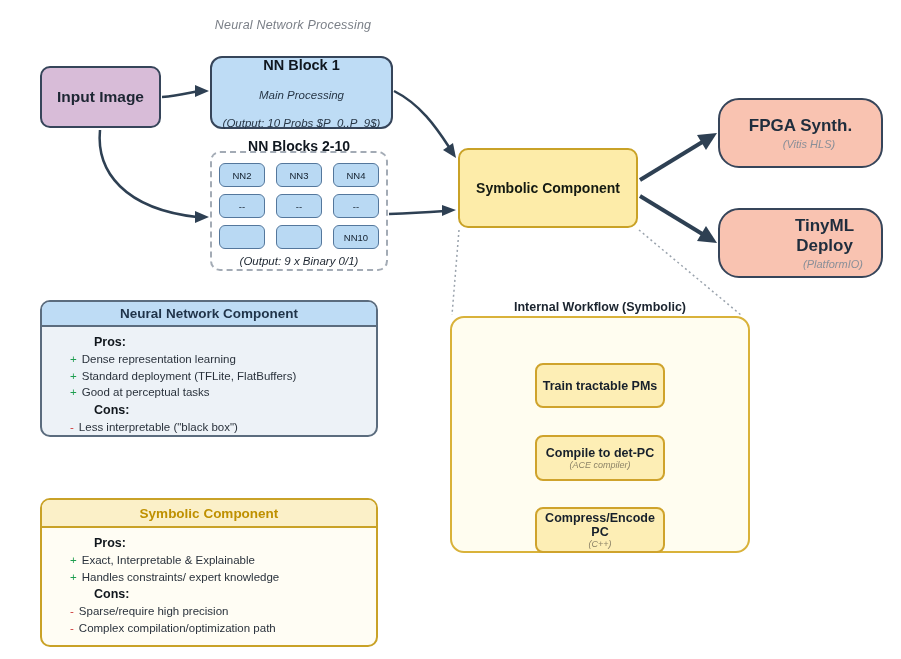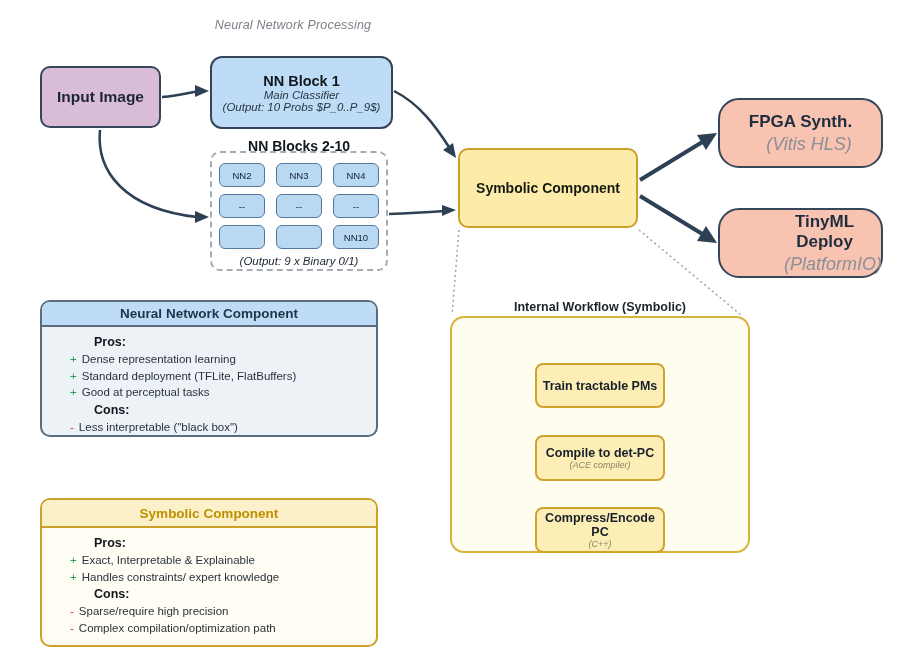--- a/index.html
+++ b/index.html
@@ -11,21 +11,21 @@
 
   .diagram-title { left:143px; top:18px; width:300px; text-align:center;
     font-style:italic; font-size:12.5px; color:#7a7f87; letter-spacing:.2px; }
 
   .node { display:flex; flex-direction:column; align-items:center; justify-content:center; text-align:center; }
 
   .input-image { left:40px; top:66px; width:121px; height:62px; background:#d8bcd8;
     border:2px solid #36455a; border-radius:10px; font-size:15.5px; font-weight:600; color:#1d2633; }
 
   .nn-block1 { left:210px; top:56px; width:183px; height:73px; background:#bedcf5;
-    border:2px solid #36455a; border-radius:12px; gap:0; }
+    border:2px solid #36455a; border-radius:12px; gap:16px; }
   .nn-block1 .t { font-size:14.5px; font-weight:bold; color:#10171f; }
   .nn-block1 .s { font-size:11.5px; font-style:italic; color:#273646; }
 
   .nn-group-label { left:210px; top:138px; width:178px; text-align:center;
     font-size:14px; font-weight:bold; color:#10171f; }
   .nn-group { left:210px; top:151px; width:178px; height:120px;
     border:2px dashed #a3abb5; border-radius:10px; background:#ffffff; }
   .nn-grid { display:grid; grid-template-columns:repeat(3,46px); gap:7px 11px;
     justify-content:center; margin-top:10px; }
   .nn-cell { height:24px; background:#b9d9f3; border:1.5px solid #54779c; border-radius:6px;
@@ -33,21 +33,21 @@
   .nn-caption { margin-top:6px; text-align:center; font-style:italic; font-size:11.5px; color:#1c2530; }
 
   .symbolic-box { left:458px; top:148px; width:180px; height:80px; background:#fdeca9;
     border:2px solid #c9a227; border-radius:10px; font-size:14px; font-weight:bold; color:#141a12; }
 
   .deploy { width:165px; height:70px; background:#f9c3b1; border:2.5px solid #36455a;
     border-radius:21px; gap:2px; }
   .fpga { left:718px; top:98px; }
   .tinyml { left:718px; top:208px;padding-left:48px; }
   .deploy .t { font-size:17px; font-weight:bold; color:#1f2d3d; }
-  .deploy .s { font-size:18px; font-style:italic; color:#8a8f98;margin-left:17px; }
+  .deploy .s { font-size:11px; font-style:italic; color:#8a8f98;margin-left:17px; }
 
   .wf-title { left:450px; top:300px; width:300px; text-align:center;
     font-size:12.5px; font-weight:bold; color:#1a232e; }
   .wf-container { left:450px; top:316px; width:300px; height:237px; background:#fffdf0;
     border:2px solid #d9b23a; border-radius:14px; }
   .wf-step { left:535px; width:130px; background:#fdeeb5; border:2px solid #cfa32c;
     border-radius:8px;margin-top:20px; }
   .wf-step .t { font-size:12.5px; font-weight:bold; color:#17202b; }
   .wf-step .s { font-size:9px; font-style:italic; color:#8d8468; }
   .step1 { top:343px; height:45px; }
@@ -106,21 +106,21 @@
   </svg>
 
   <div class="abs diagram-title">Neural Network Processing</div>
 
   <div class="abs node input-image">
     <span>Input Image</span>
   </div>
 
   <div class="abs node nn-block1">
     <span class="t">NN Block 1</span>
-    <span class="s">Main Classifier</span>
+    <span class="s">Main Processing</span>
     <span class="s">(Output: 10 Probs $P_0..P_9$)</span>
   </div>
 
   <div class="abs nn-group-label">NN Blocks 2-10</div>
   <div class="abs nn-group">
     <div class="nn-grid">
       <div class="nn-cell">NN2</div>
       <div class="nn-cell">NN3</div>
       <div class="nn-cell">NN4</div>
       <div class="nn-cell">--</div>

